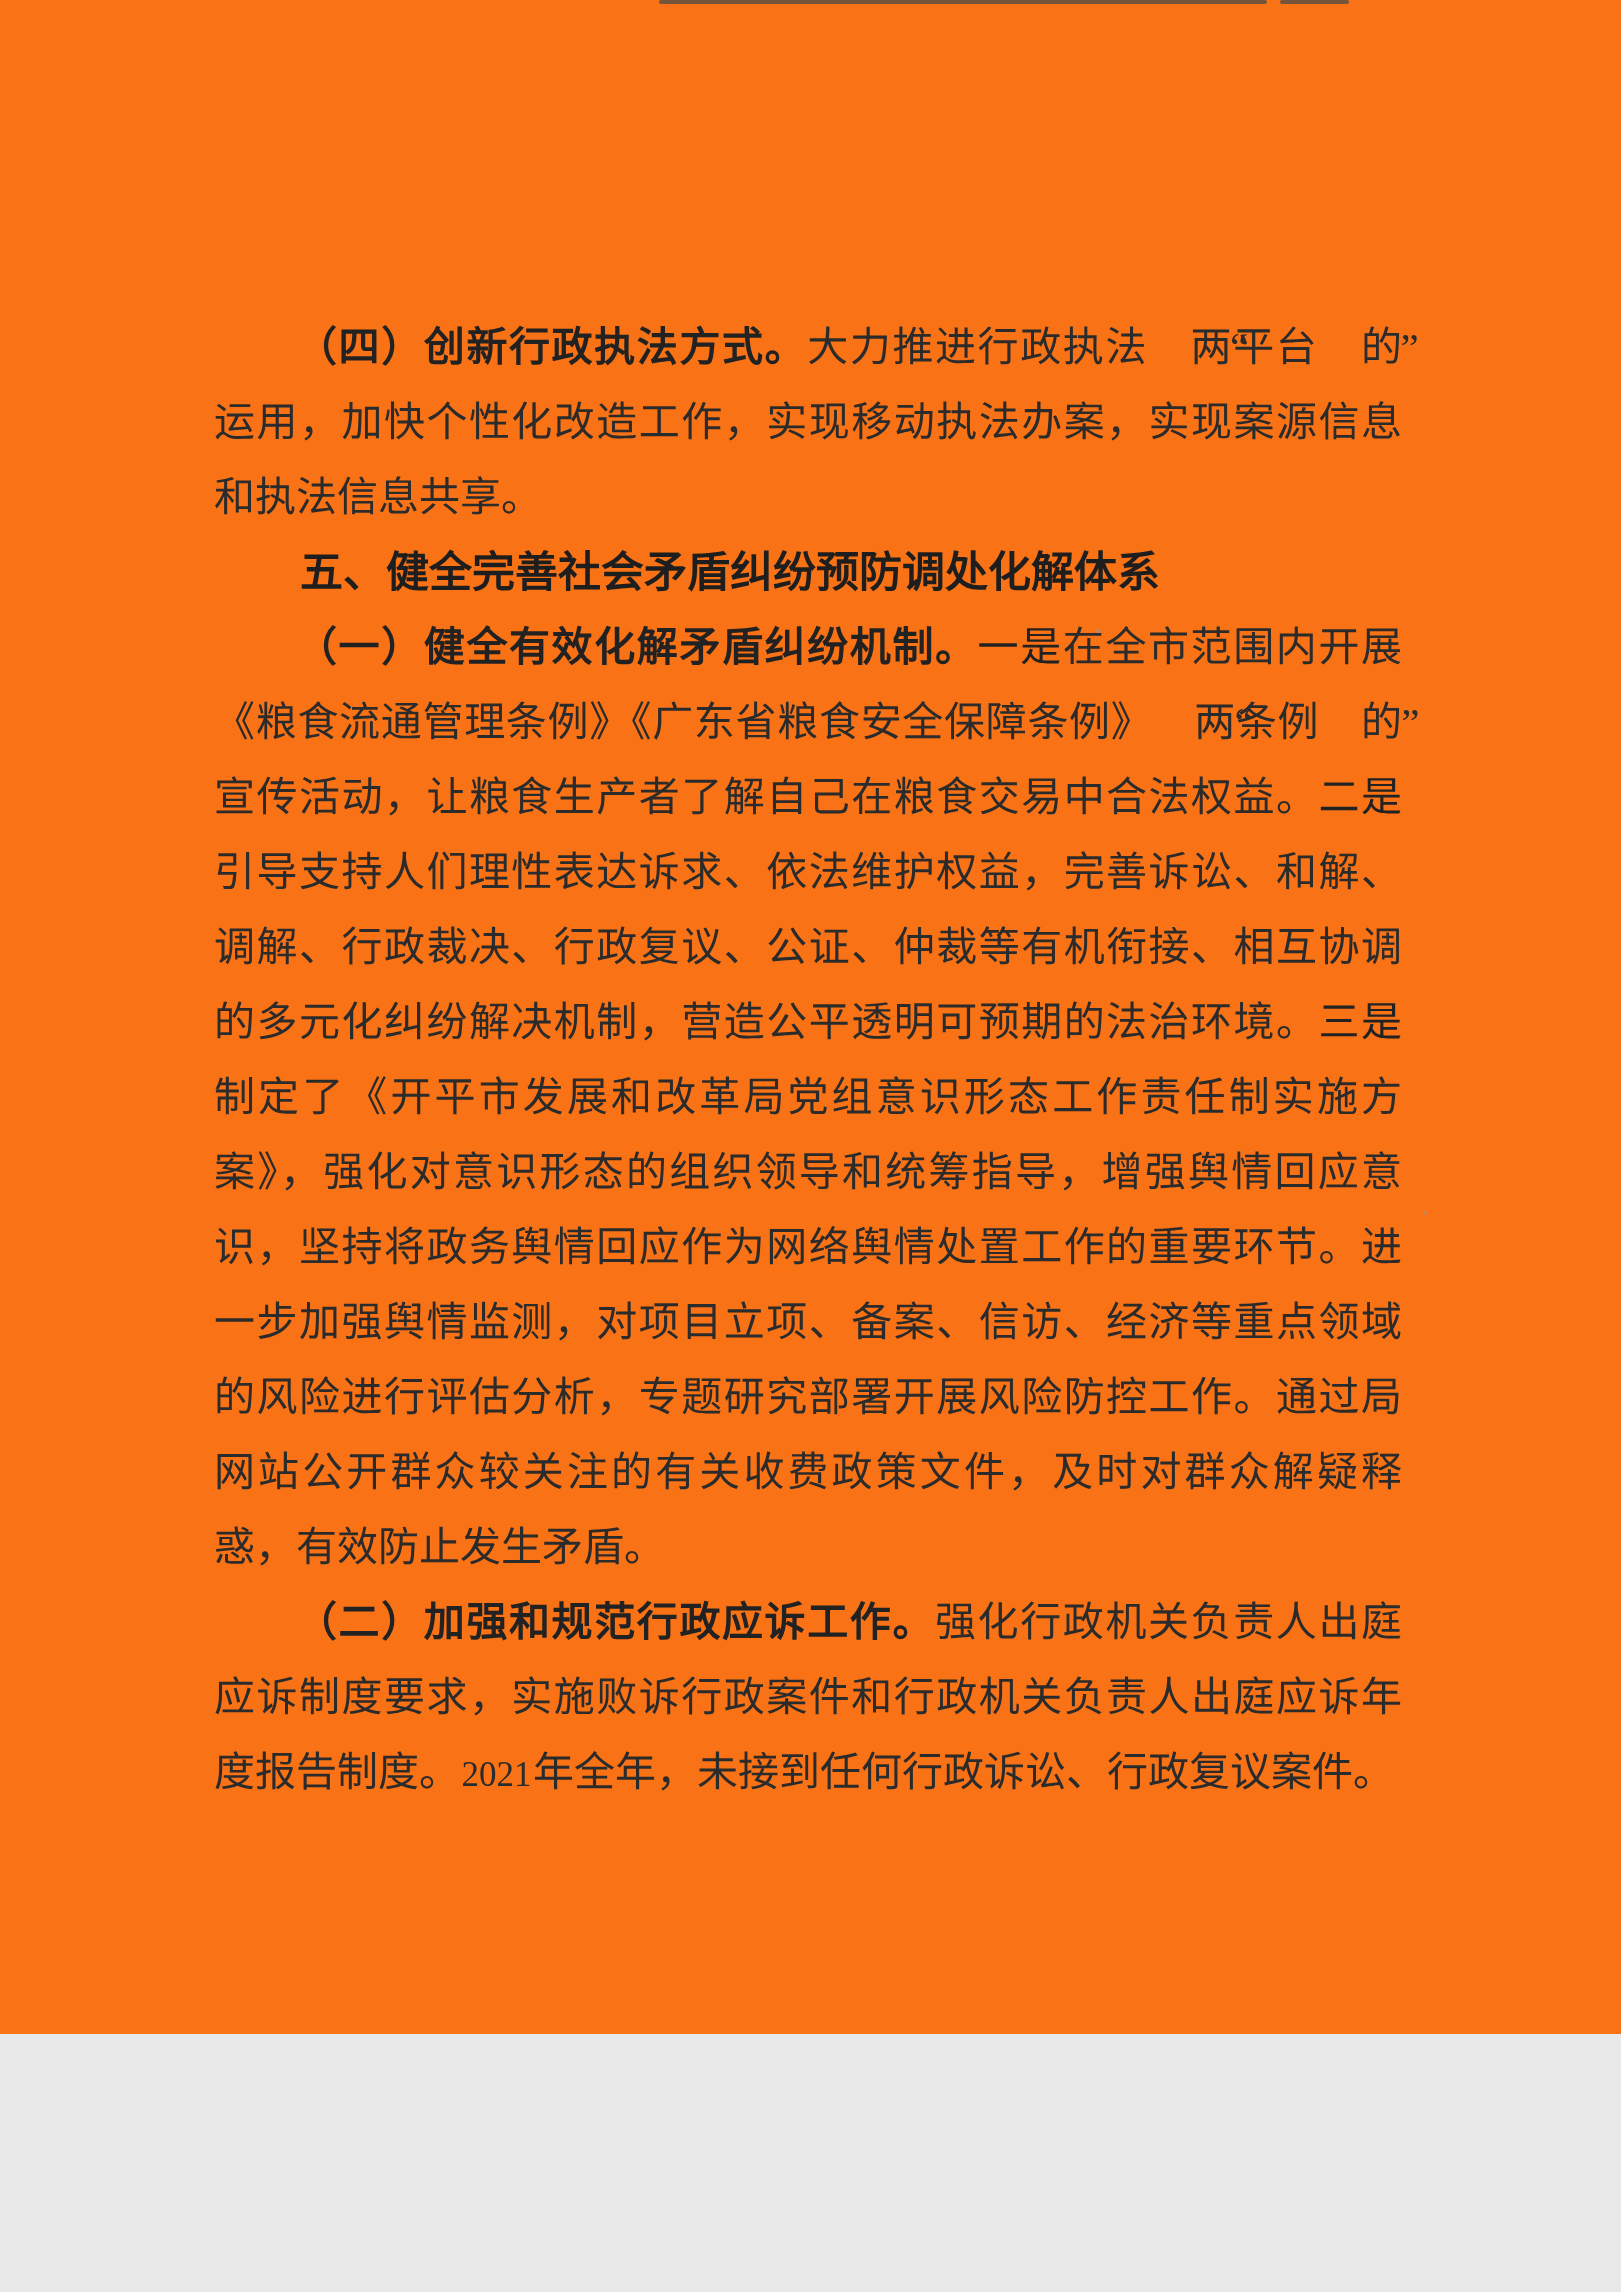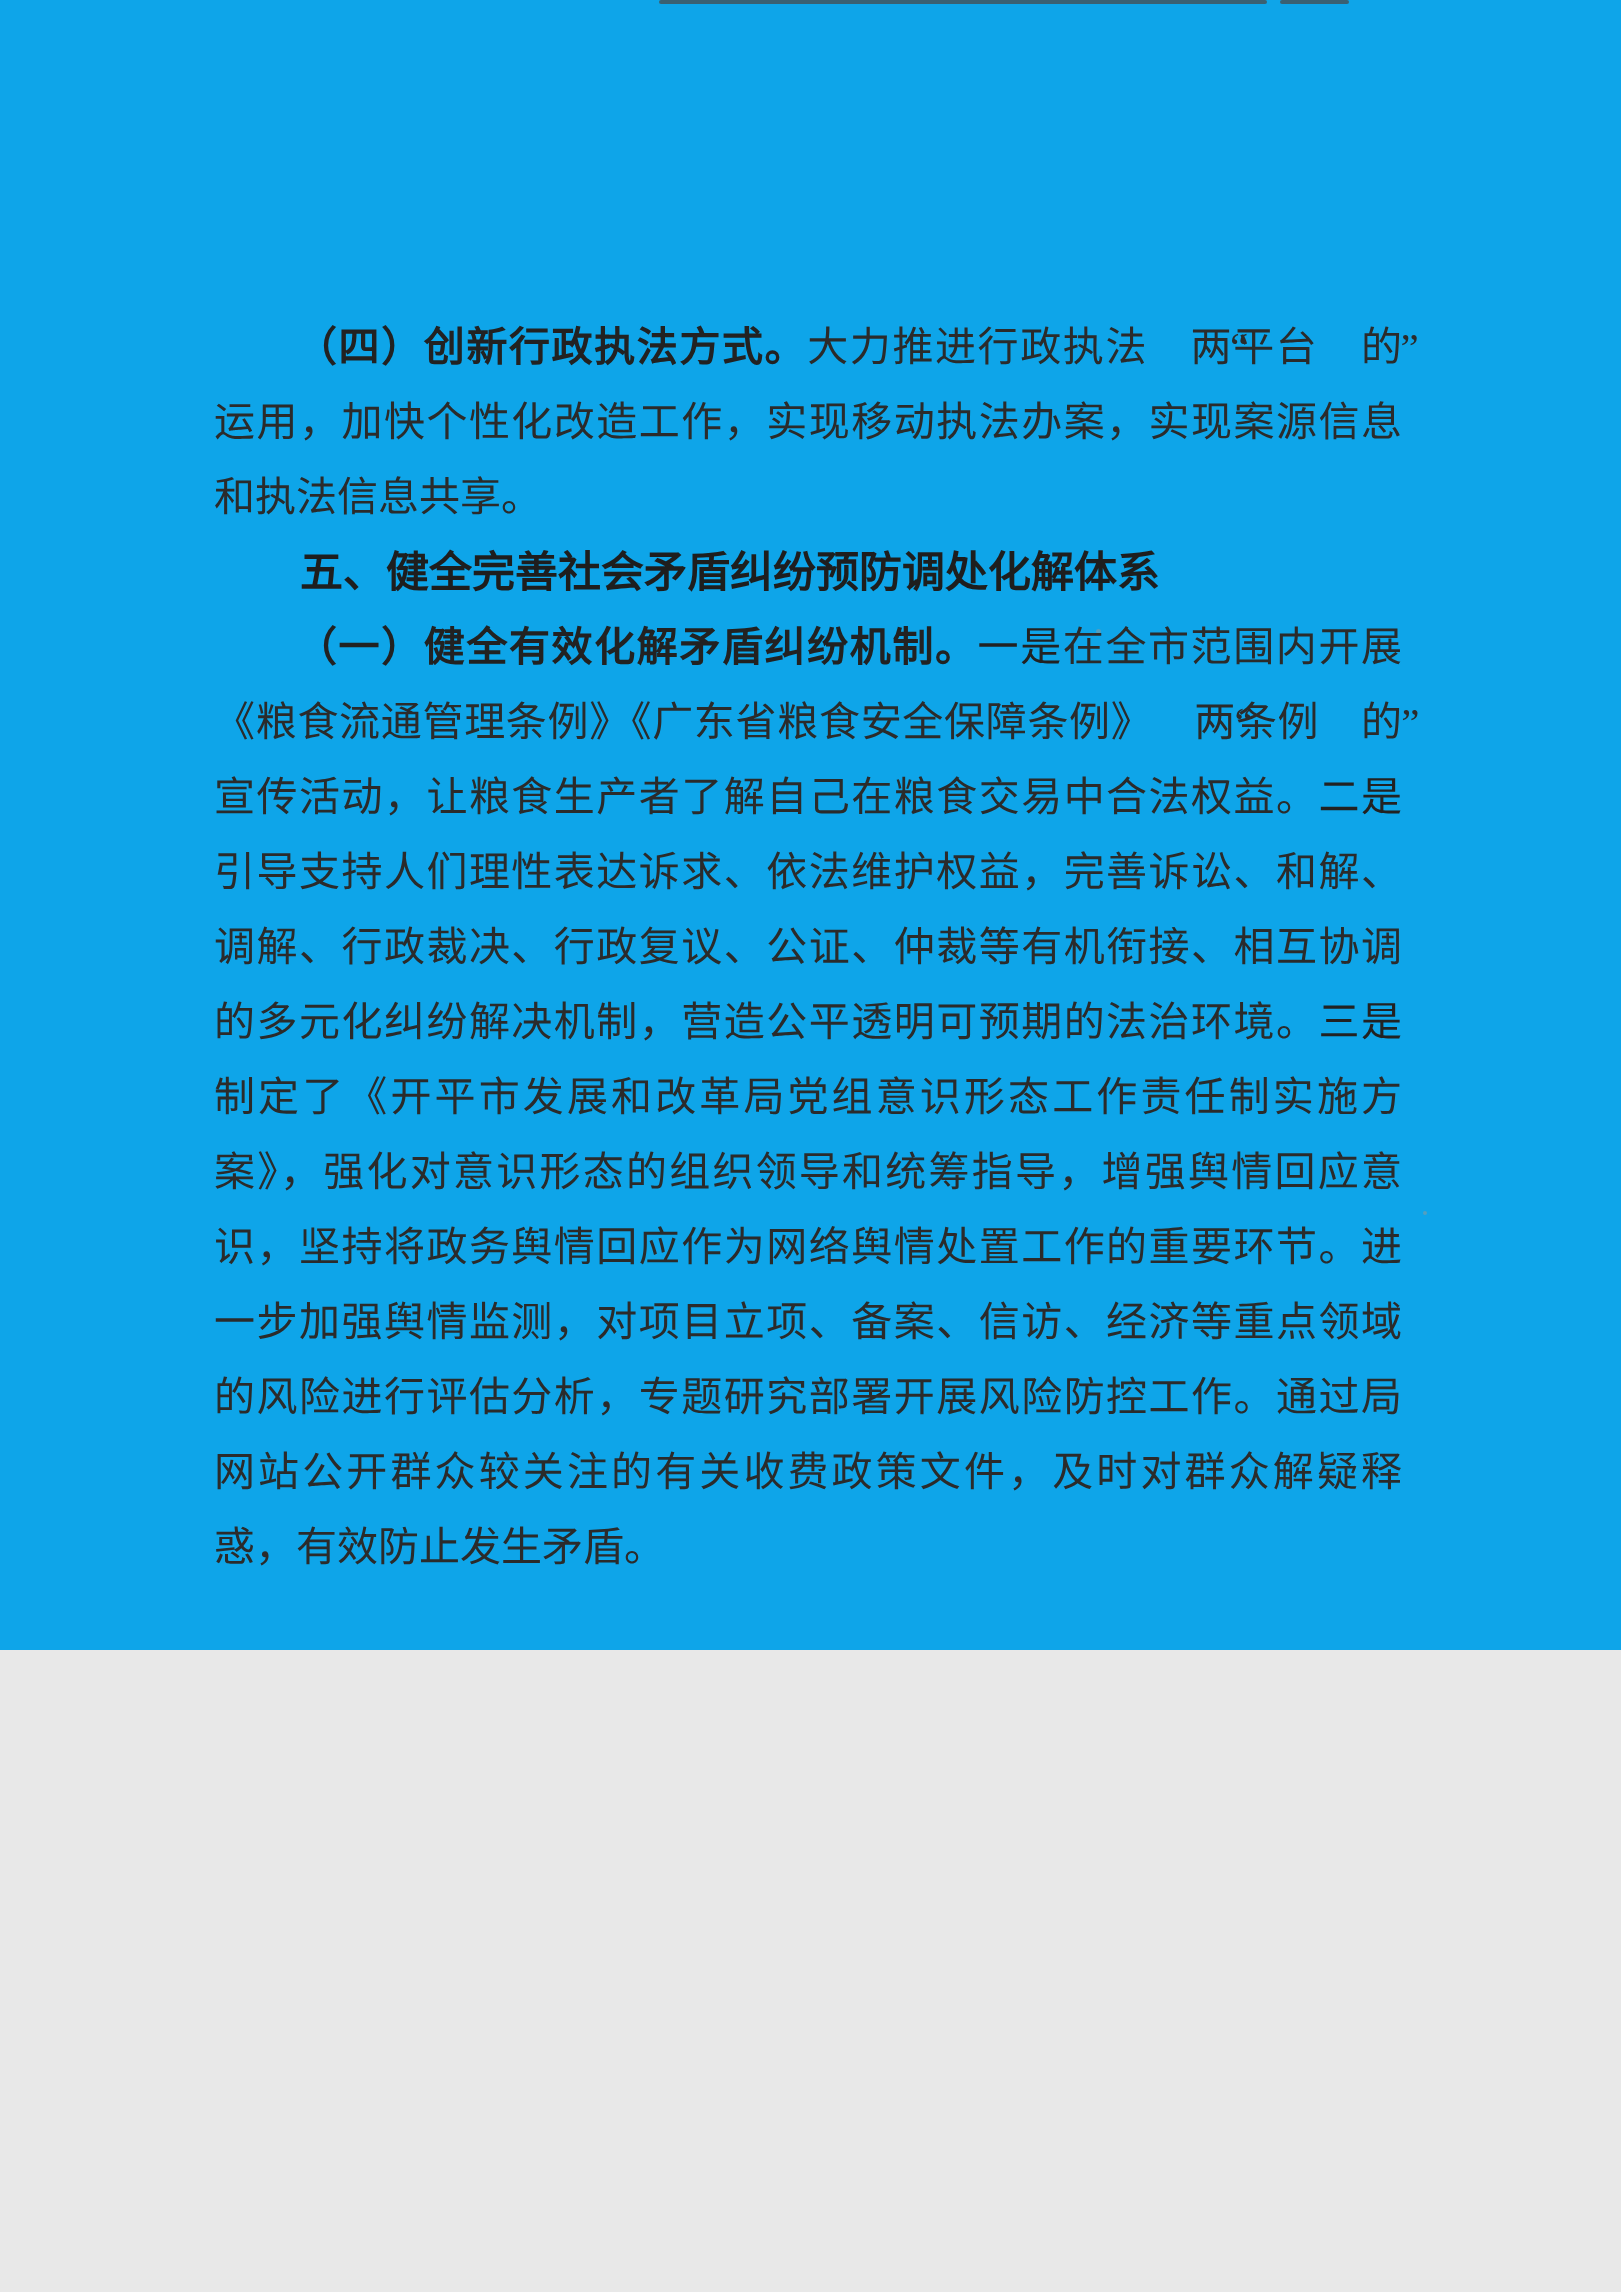--- a/index.html
+++ b/index.html
@@ -1,19 +1,19 @@
 <!DOCTYPE html>
 <html lang="zh-CN"><head>
 <meta charset="utf-8">
 <style>
   html,body{margin:0;padding:0;background:#e8e8e8;}
   .page{
     position:relative;
-    width:1621px;height:1650px;
-    background:#0ea5e9;
+    width:1621px;height:2034px;
+    background:#f97316;
     overflow:hidden;
     font-family:"Liberation Serif", serif;
     color:#2b2b2b;
   }
   
   .scan-strip{
     position:absolute;top:0;height:3.9px;background:#4a4a4a;opacity:.75;border-radius:2px;
   }
   .strip-a{left:659px;width:608px;}
   .strip-b{left:1280px;width:69px;}
@@ -64,20 +64,21 @@
   <div class="speck" style="left:1423px;top:1211px;width:3.9px;height:3.9px;"></div>
 
   <div class="content">
 
     <p class="para"><span class="lead">（四）创新行政执法方式。</span><span>大力推进行政执法</span><span class="fq">两平台</span><span>的运用，加快个性化改造工作，实现移动执法办案，实现案源信息和执法信息共享。</span></p>
 
     <h2 class="heading">五、健全完善社会矛盾纠纷预防调处化解体系</h2>
 
     <p class="para"><span class="lead">（一）健全有效化解矛盾纠纷机制。</span><span class="em-label">一是</span><span>在全市范围内开展《粮食流通管理条例》《广东省粮食安全保障条例》</span><span class="fq">两条例</span><span>的宣传活动，让粮食生产者了解自己在粮食交易中合法权益。</span><span class="em-label">二是</span><span>引导支持人们理性表达诉求、依法维护权益，完善诉讼、和解、调解、行政裁决、行政复议、公证、仲裁等有机衔接、相互协调的多元化纠纷解决机制，营造公平透明可预期的法治环境。</span><span class="em-label">三是</span><span>制定了《开平市发展和改革局党组意识形态工作责任制实施方案》，强化对意识形态的组织领导和统筹指导，增强舆情回应意识，坚持将政务舆情回应作为网络舆情处置工作的重要环节。进一步加强舆情监测，对项目立项、备案、信访、经济等重点领域的风险进行评估分析，专题研究部署开展风险防控工作。通过局网站公开群众较关注的有关收费政策文件，及时对群众解疑释惑，有效防止发生矛盾。</span></p>
 
+    <p class="para"><span class="lead">（二）加强和规范行政应诉工作。</span><span>强化行政机关负责人出庭应诉制度要求，实施败诉行政案件和行政机关负责人出庭应诉年度报告制度。</span><span class="year">2021</span><span>年全年，未接到任何行政诉讼、行政复议案件。</span></p>
 
 
   </div>
 
   <div class="footer">— 6 —</div>
 
 </div>
 
 
 </body></html>

